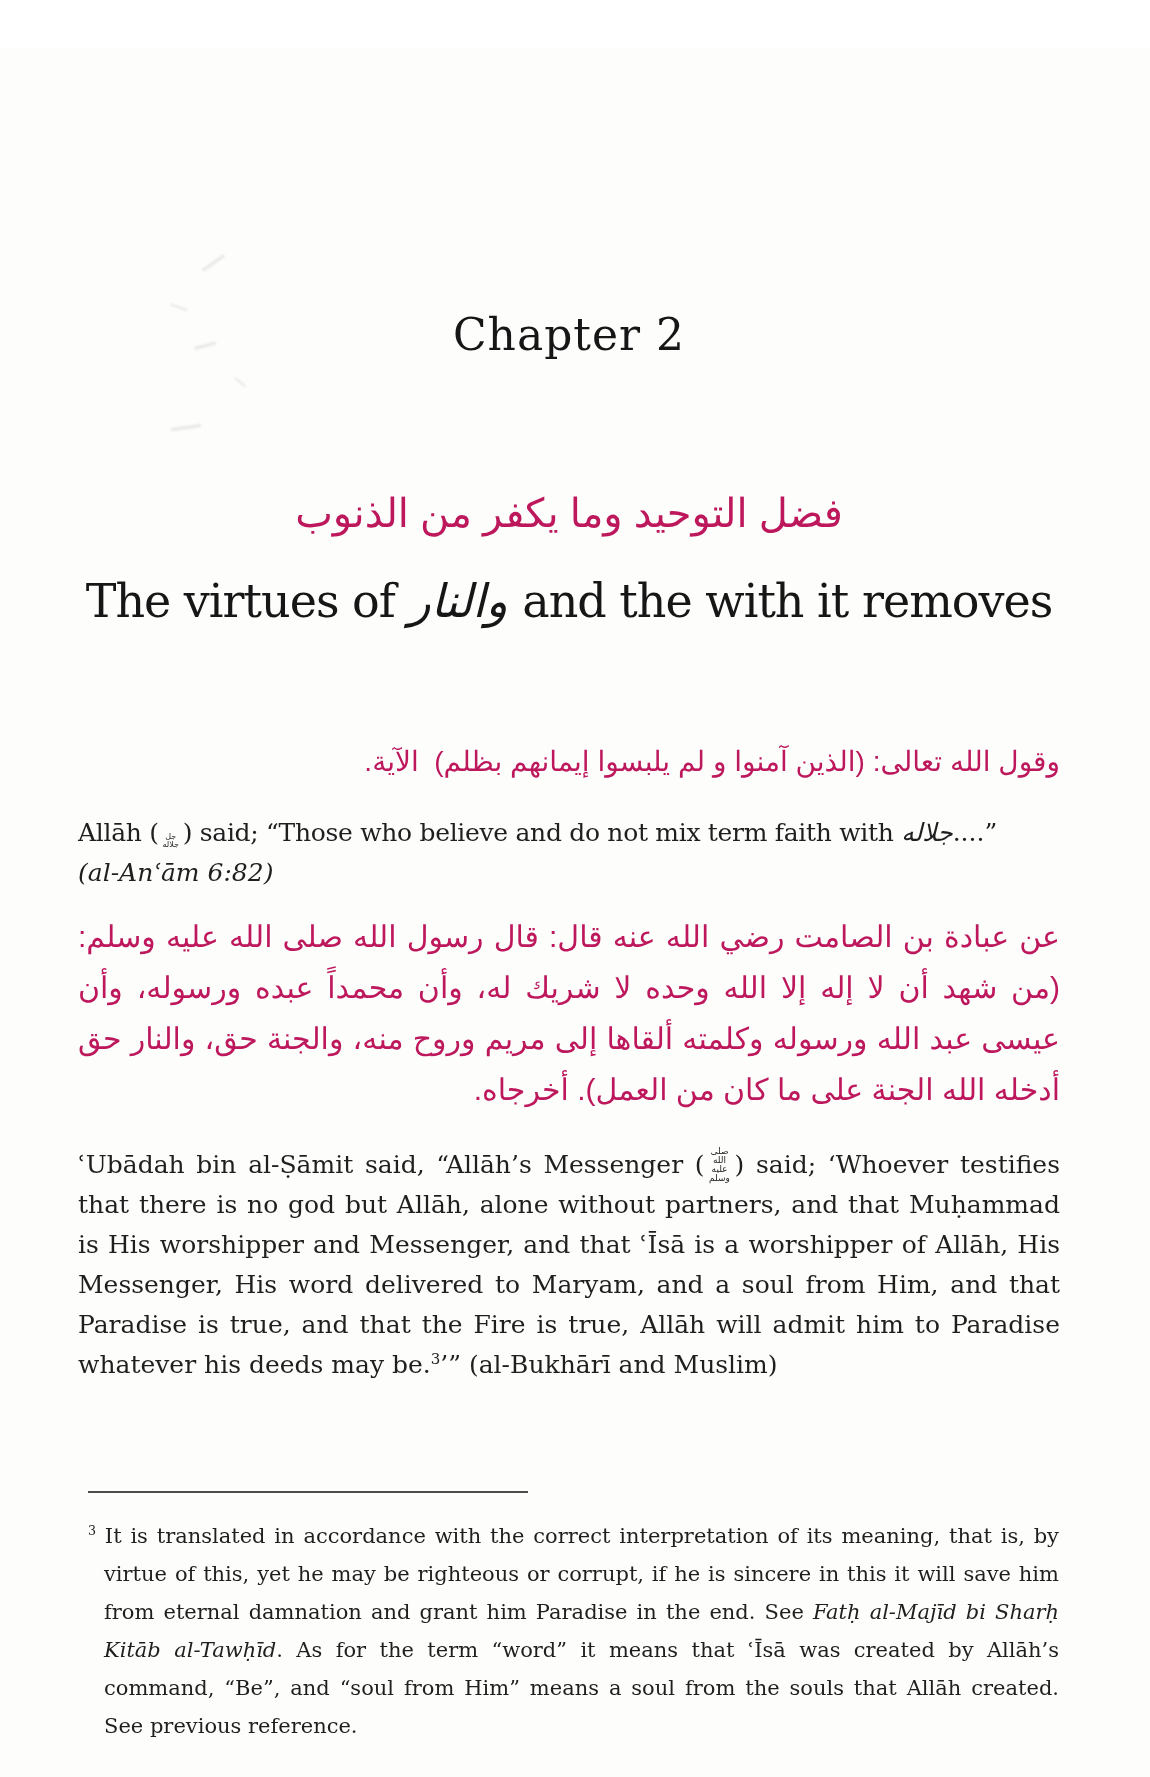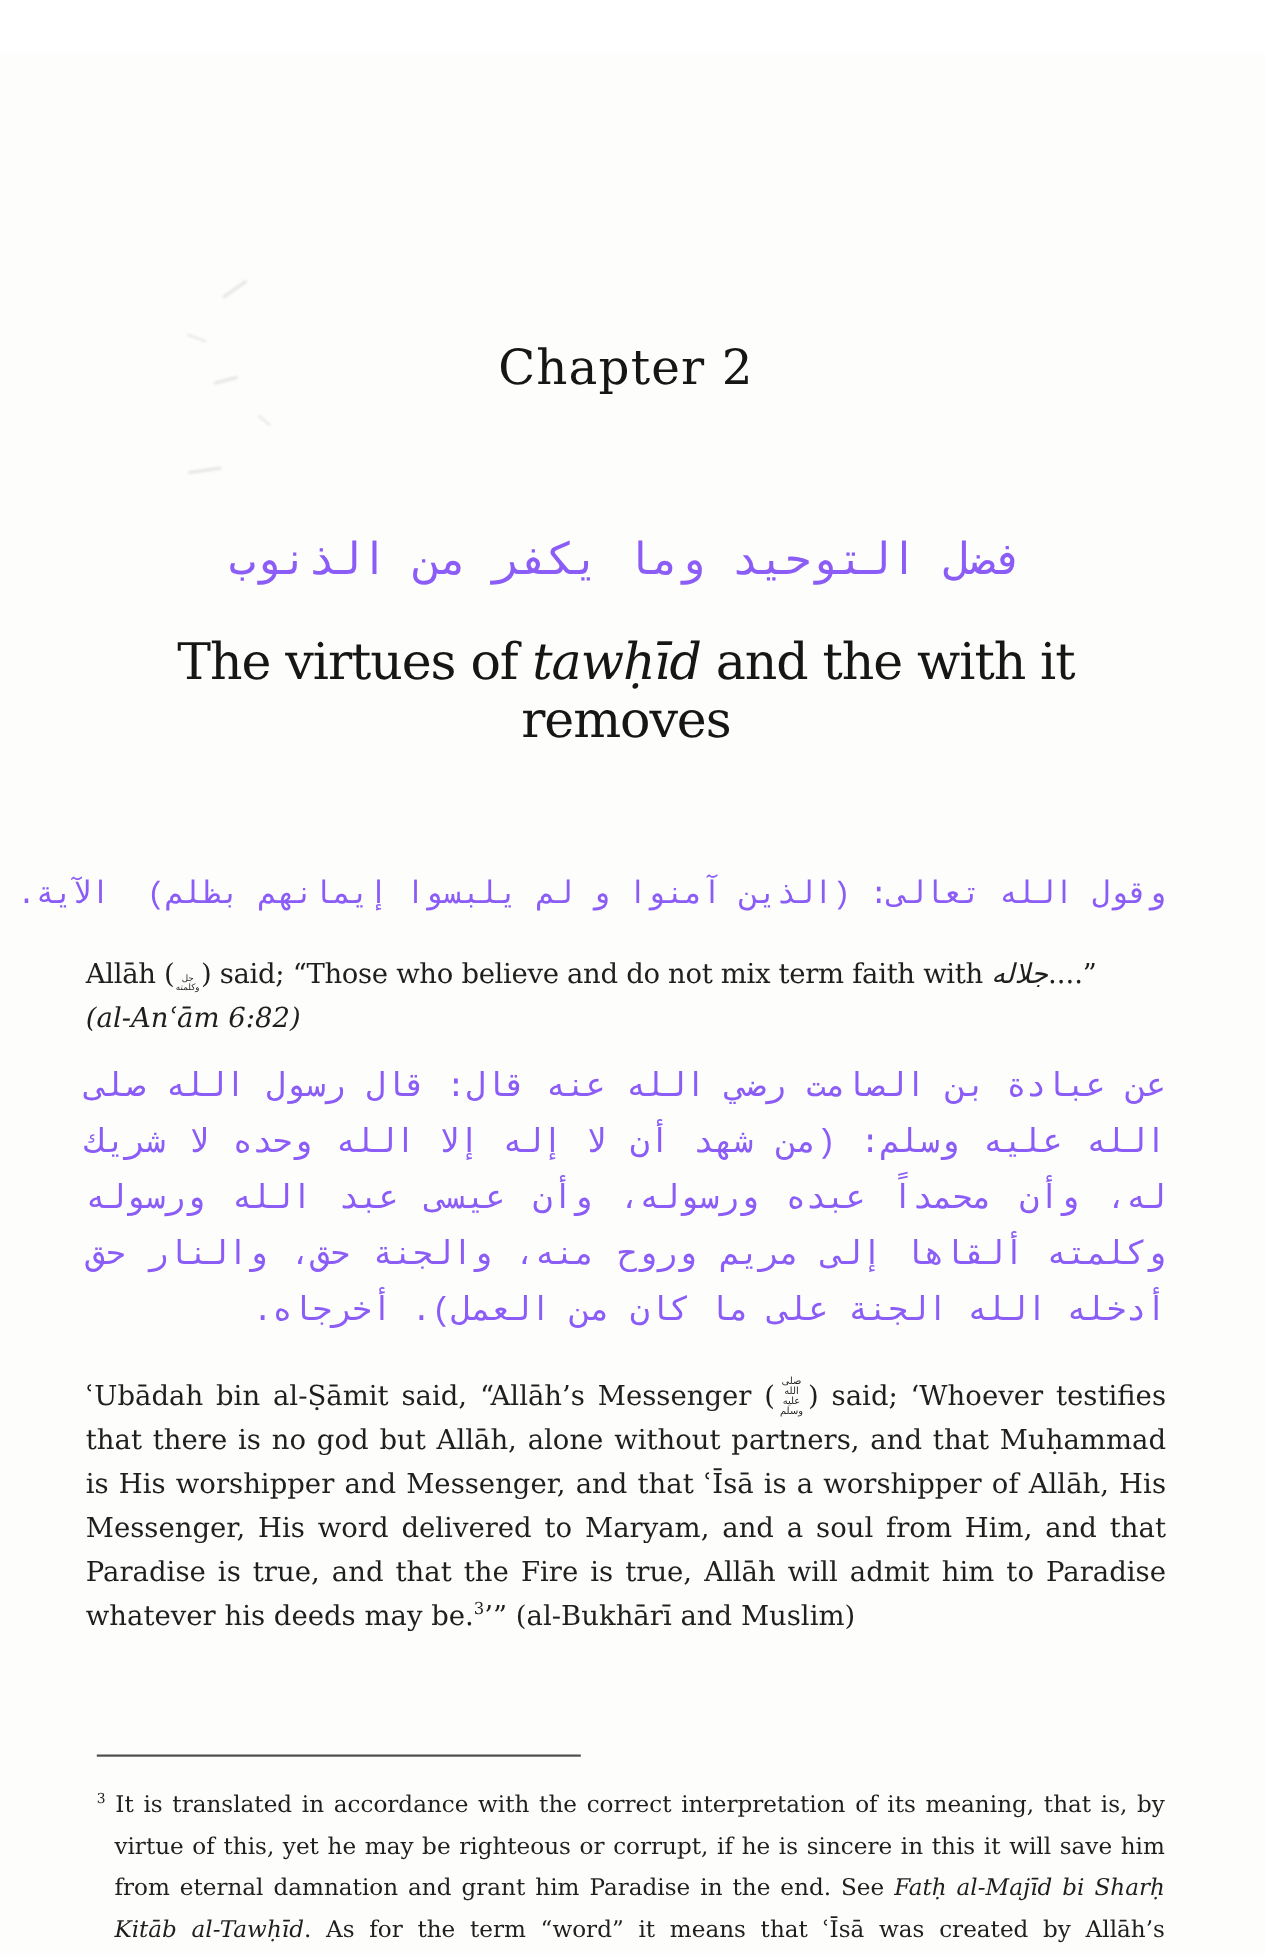--- a/index.html
+++ b/index.html
@@ -18,21 +18,21 @@
   .s1{left:205px;top:212px;width:26px;height:16px;border-top:3px solid #666;transform:rotate(-35deg);}
   .s2{left:168px;top:258px;width:18px;height:12px;border-top:2px solid #666;transform:rotate(20deg);}
   .s3{left:196px;top:296px;width:22px;height:14px;border-top:3px solid #666;transform:rotate(-15deg);}
   .s4{left:230px;top:332px;width:14px;height:10px;border-top:2px solid #666;transform:rotate(40deg);}
   .s5{left:172px;top:378px;width:30px;height:12px;border-top:3px solid #666;transform:rotate(-8deg);}
 
   .chapter{
     margin:265px 0 0 0;font-size:44px;font-weight:400;line-height:1;
     text-align:center;letter-spacing:1px;color:#161616;
   }
-  .arabic{font-family:Liberation Mono, monospace;direction:rtl;unicode-bidi:plaintext;color:#8b5cf6;}
+  .arabic{font-family:Liberation Sans, sans-serif;direction:rtl;unicode-bidi:plaintext;color:#be185d;}
   .arabic-title{margin-top:130px;font-size:40px;line-height:1.3;text-align:center;font-weight:400;}
   .english-title{
     margin:36px 0 0 0;font-size:46px;font-weight:400;line-height:1.15;
     text-align:center;letter-spacing:-1px;color:#161616;
   }
   .verse-ar{margin-top:112px;font-size:28px;line-height:1.6;text-align:right;white-space:nowrap;font-weight:400;}
   .para{font-size:25px;line-height:40px;margin:0;}
   .verse-en{margin-top:28px;}
   .line1{white-space:nowrap;letter-spacing:-0.3px;}
   .hadith-ar{margin-top:18px;font-size:30px;line-height:51px;text-align:justify;font-weight:400;}
@@ -66,25 +66,25 @@
   <span class="smudge s3"></span>
   <span class="smudge s4"></span>
   <span class="smudge s5"></span>
 
   <div class="content">
 
     <h1 class="chapter">Chapter 2</h1>
 
     <div class="arabic arabic-title" dir="rtl">فضل التوحيد وما يكفر من الذنوب</div>
 
-    <h2 class="english-title"><span>The virtues of </span><i>tawḥīd</i><span> and the with it removes</span></h2>
+    <h2 class="english-title"><span>The virtues of </span><i>والنار</i><span> and the with it removes</span></h2>
 
     <p class="arabic verse-ar" dir="rtl">وقول الله تعالى: (الذين آمنوا و لم يلبسوا إيمانهم بظلم)&nbsp;&nbsp;الآية.</p>
 
-    <p class="para verse-en"><span class="line1"><span>Allāh (</span><span class="honorific small-seal">جل وكلمته</span><span>) said; “Those who believe and do not mix term faith with </span><i>جلاله</i><span>....”</span></span><br><i>(al-Anʿām 6:82)</i></p>
+    <p class="para verse-en"><span class="line1"><span>Allāh (</span><span class="honorific small-seal">جل جلاله</span><span>) said; “Those who believe and do not mix term faith with </span><i>جلاله</i><span>....”</span></span><br><i>(al-Anʿām 6:82)</i></p>
 
     <p class="arabic hadith-ar" dir="rtl">عن عبادة بن الصامت رضي الله عنه قال: قال رسول الله صلى الله عليه وسلم: (من شهد أن لا إله إلا الله وحده لا شريك له، وأن محمداً عبده ورسوله، وأن عيسى عبد الله ورسوله وكلمته ألقاها إلى مريم وروح منه، والجنة حق، والنار حق أدخله الله الجنة على ما كان من العمل). أخرجاه.</p>
 
     <p class="para hadith-en"><span>ʿUbādah bin al-Ṣāmit said, “Allāh’s Messenger (</span><span class="honorific">صلى الله عليه وسلم</span><span>) said; ‘Whoever testifies that there is no god but Allāh, alone without partners, and that Muḥammad is His worshipper and Messenger, and that ʿĪsā is a worshipper of Allāh, His Messenger, His word delivered to Maryam, and a soul from Him, and that Paradise is true, and that the Fire is true, Allāh will admit him to Paradise whatever his deeds may be.</span><sup class="fn-ref">3</sup><span>’” (al-Bukhārī and Muslim)</span></p>
 
     <hr class="footnote-rule">
 
     <div class="footnote"><sup>3</sup><span> It is translated in accordance with the correct interpretation of its meaning, that is, by virtue of this, yet he may be righteous or corrupt, if he is sincere in this it will save him from eternal damnation and grant him Paradise in the end. See </span><i>Fatḥ al-Majīd bi Sharḥ Kitāb al-Tawḥīd</i><span>. As for the term “word” it means that ʿĪsā was created by Allāh’s command, “Be”, and “soul from Him” means a soul from the souls that Allāh created. See previous reference.</span></div>
 
   </div>

